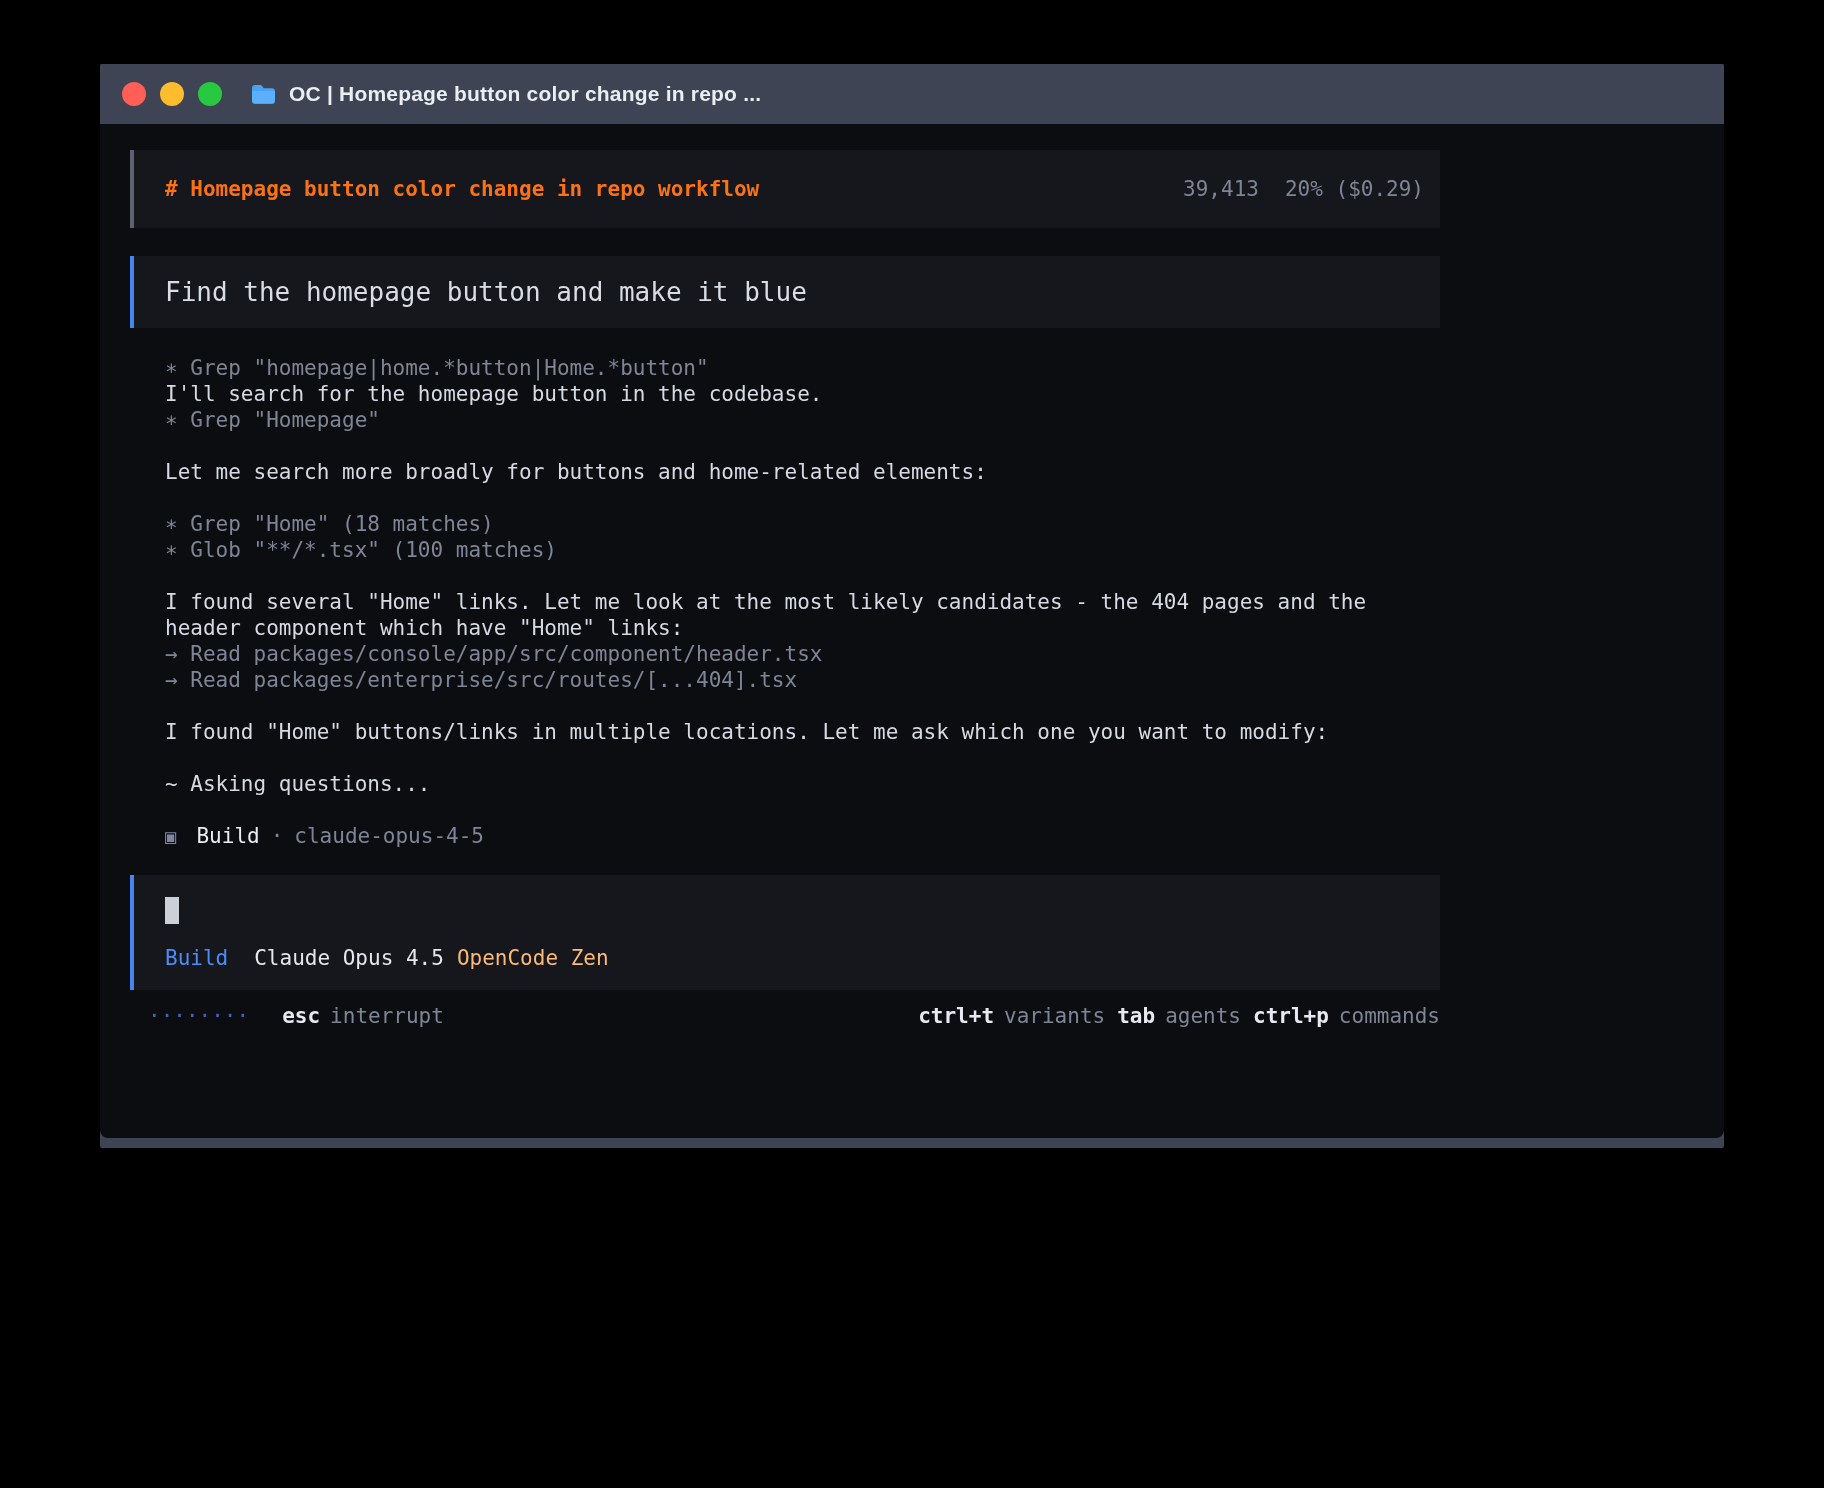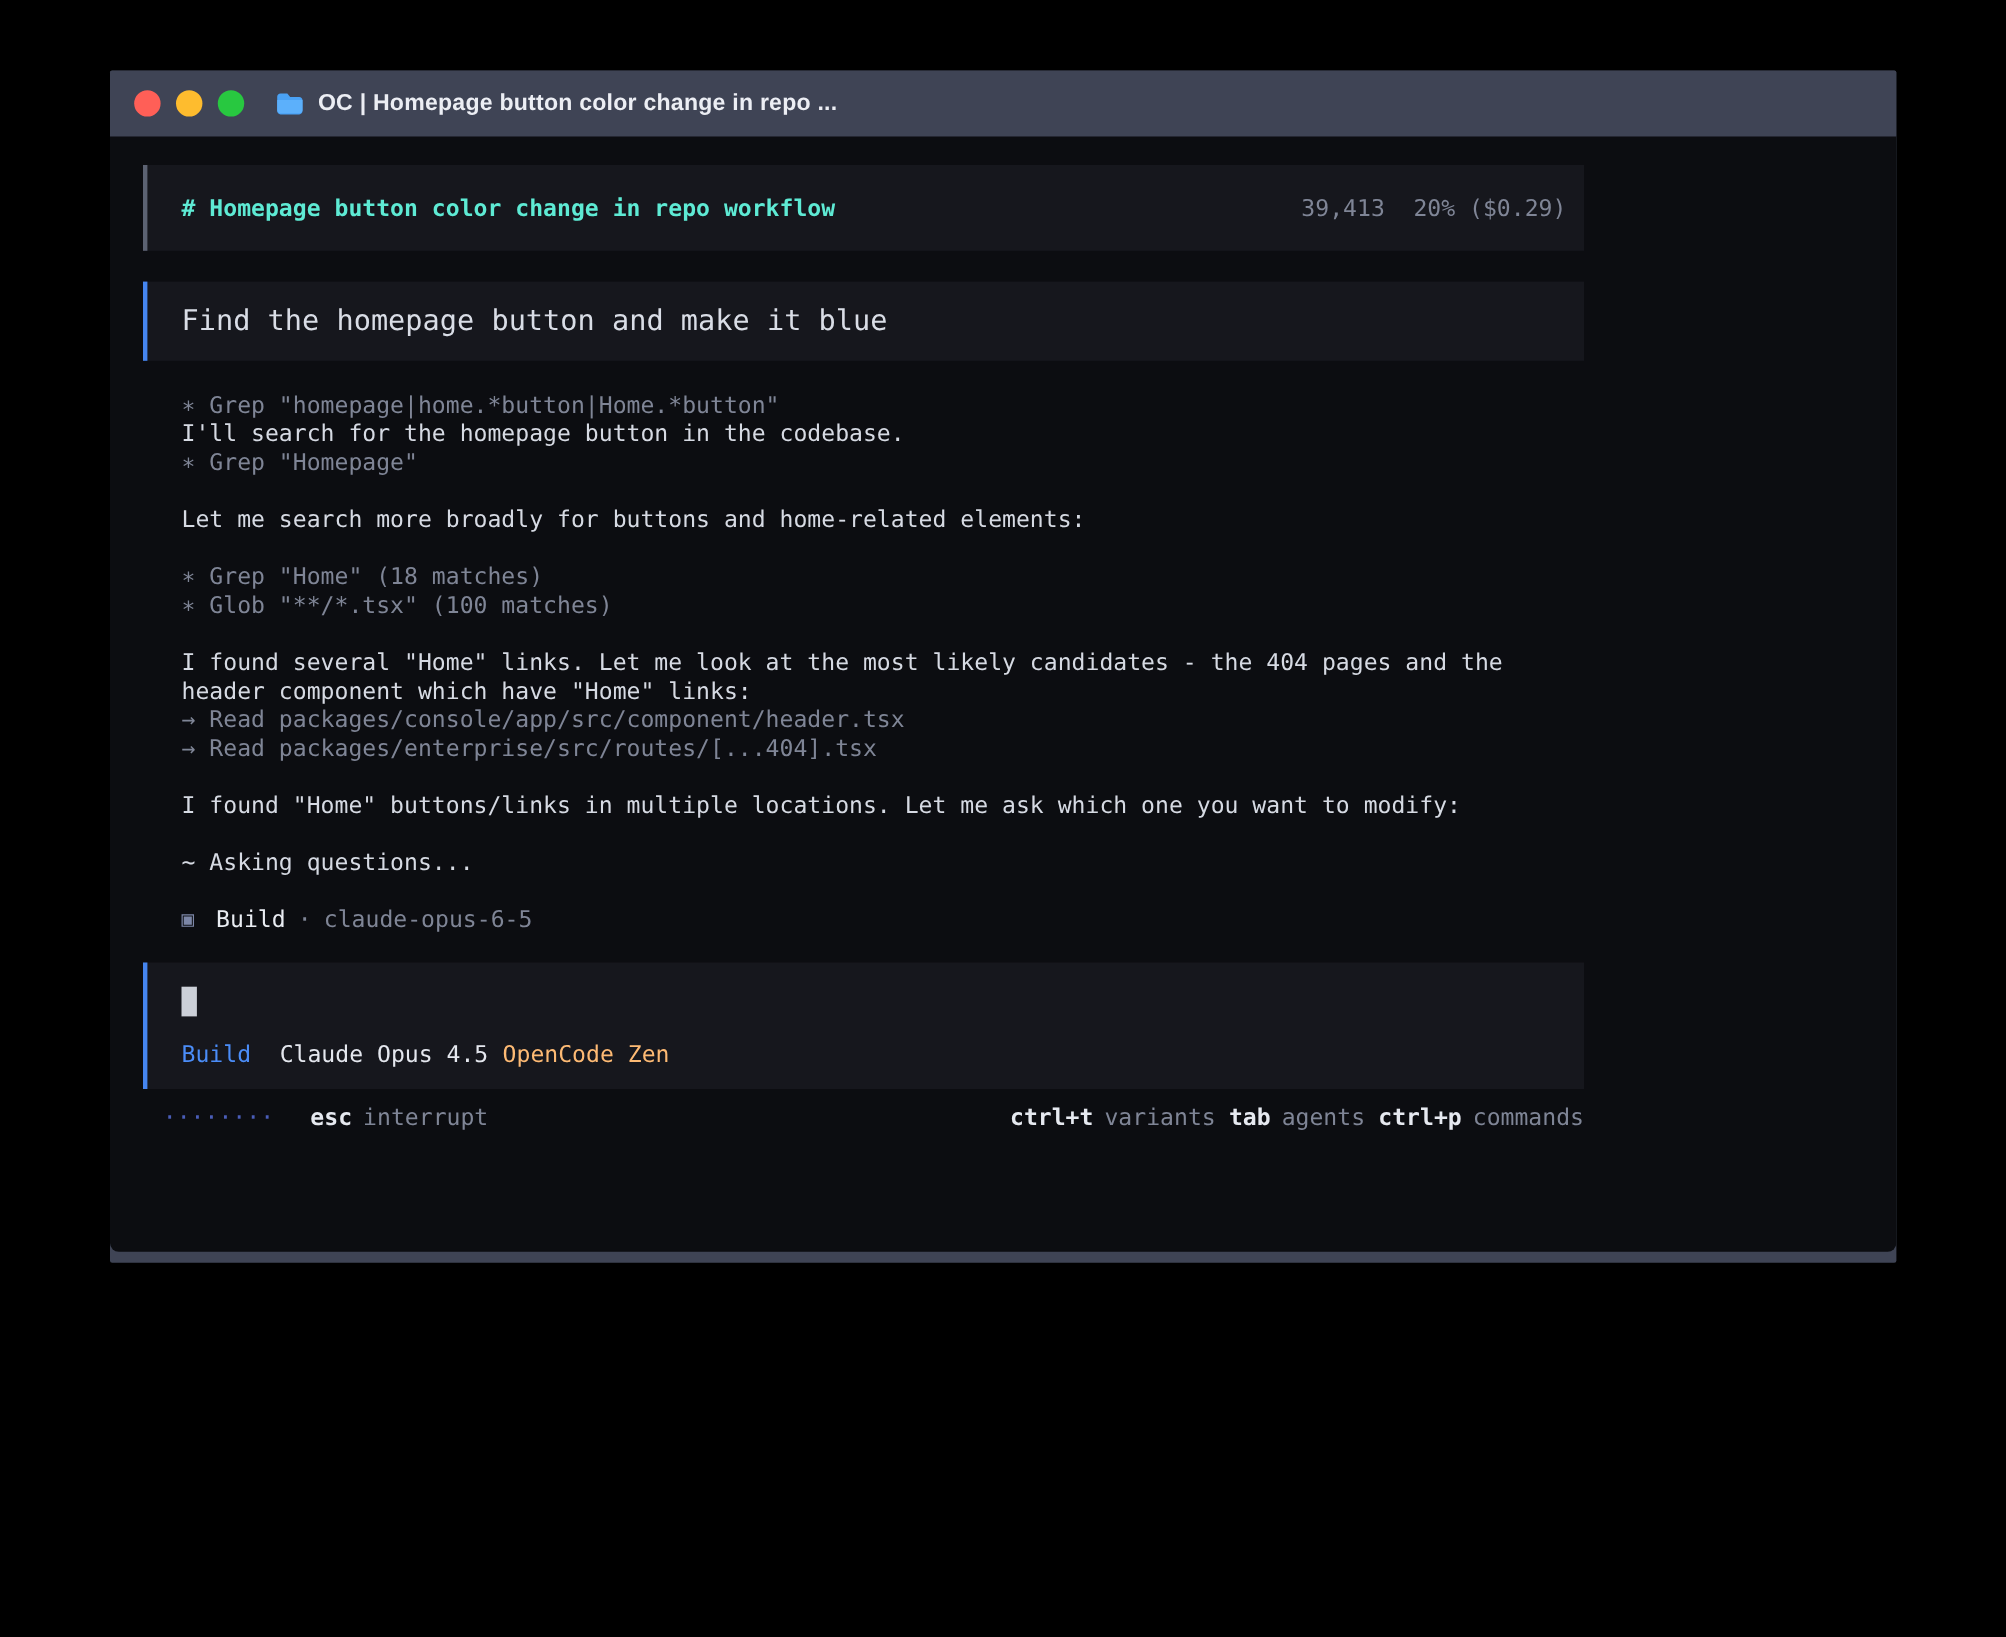--- a/index.html
+++ b/index.html
@@ -55,21 +55,21 @@
   .blue-border { border-left-color: #4585f0; }
 
   .session-header {
     margin-top: 26px;
     height: 78px;
     display: flex;
     align-items: center;
     padding-right: 16px;
     font-size: 21px;
   }
-  .header-title { font-weight: bold; color: #5eead4; text-align: right; }
+  .header-title { font-weight: bold; color: #f97316; text-align: right; }
   .header-stats { margin-left: auto; display: flex; gap: 26px; color: #7f8596; }
 
   .user-message {
     margin-top: 28px;
     height: 72px;
     display: flex;
     align-items: center;
     font-size: 26px;
     color: #d9dde6;
   }
@@ -162,21 +162,21 @@
         <div class="line text mt">I found several "Home" links. Let me look at the most likely candidates - the 404 pages and the header component which have "Home" links:</div>
         <div class="line tool">→ Read packages/console/app/src/component/header.tsx</div>
         <div class="line tool">→ Read packages/enterprise/src/routes/[...404].tsx</div>
         <div class="line text mt">I found "Home" buttons/links in multiple locations. Let me ask which one you want to modify:</div>
         <div class="line text mt">~ Asking questions...</div>
 
         <div class="agent-row mt">
           <span class="agent-icon">▣</span>
           <span class="agent-name">Build</span>
           <span class="agent-sep">·</span>
-          <span class="agent-model">claude-opus-6-5</span>
+          <span class="agent-model">claude-opus-4-5</span>
         </div>
       </div>
 
       <div class="input-box block blue-border">
         <div class="cursor"></div>
         <div class="input-meta">
           <span class="meta-agent">Build</span>
           <span class="meta-model">Claude Opus 4.5</span>
           <span class="meta-provider">OpenCode Zen</span>
         </div>

